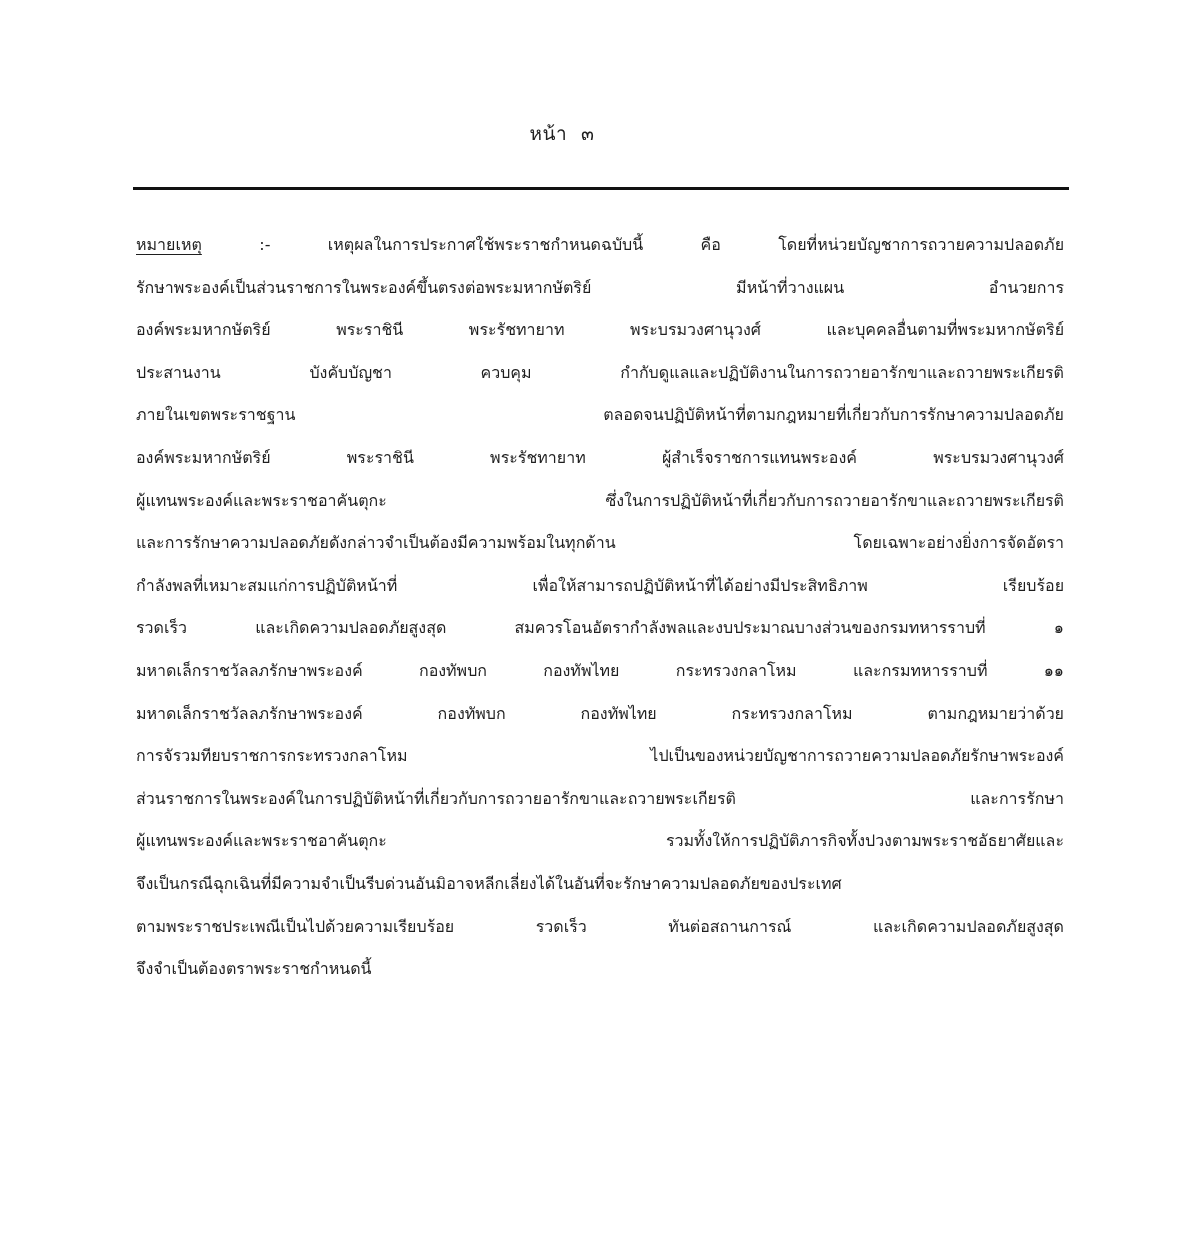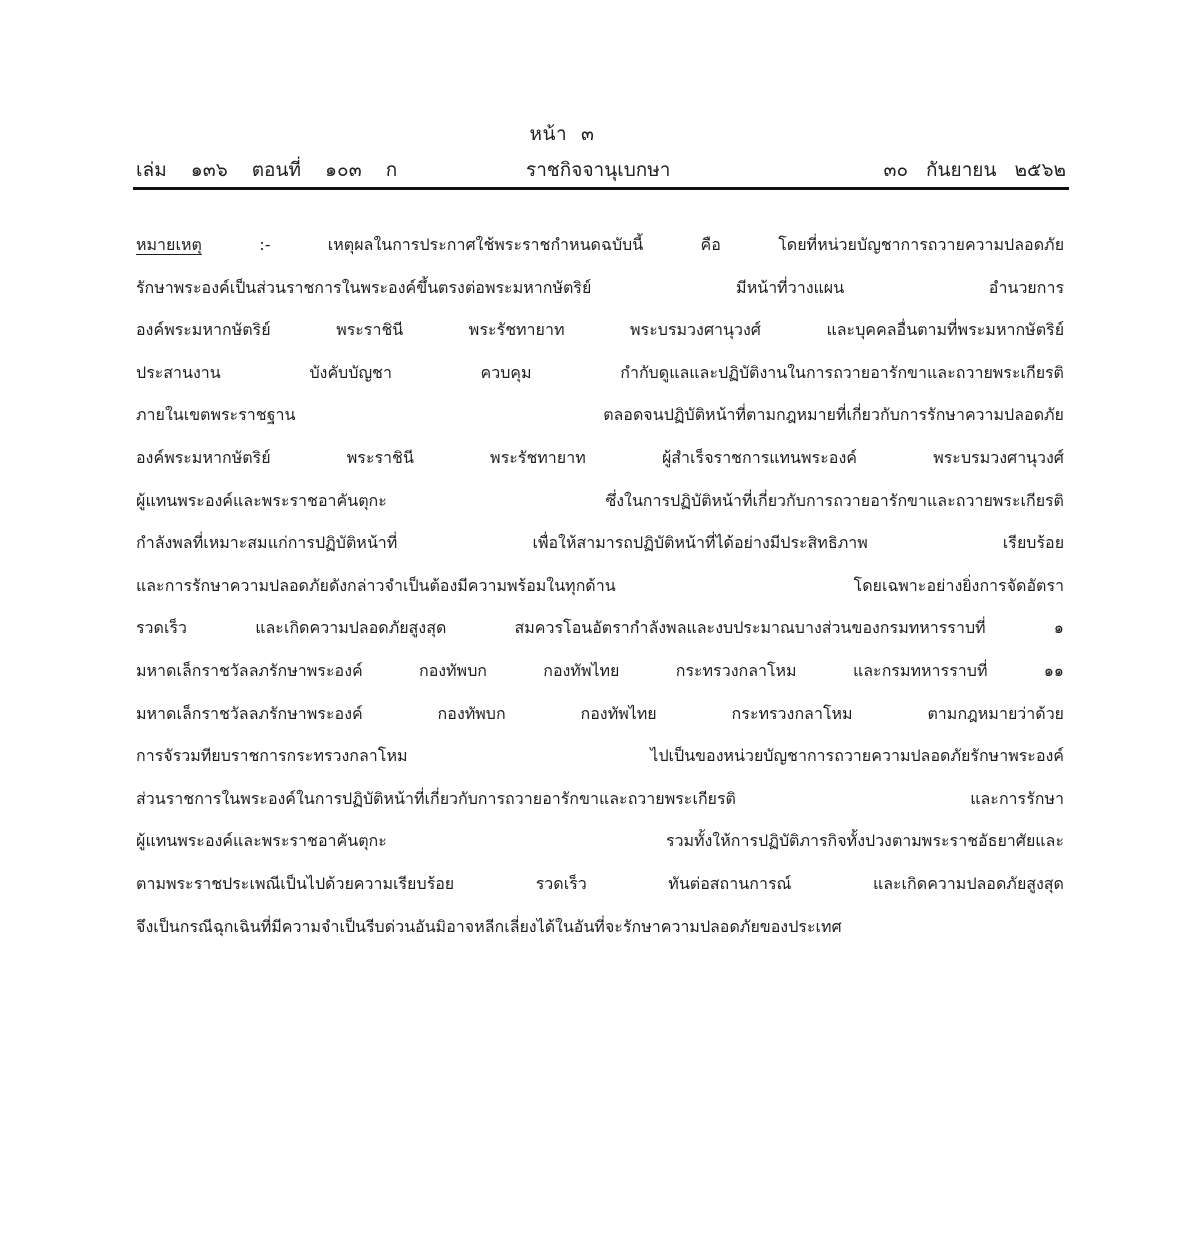--- a/index.html
+++ b/index.html
@@ -93,45 +93,37 @@
   </style>
 </head>
 <body>
 
 <div class="page">
 
   <div class="page-number">
     <span>หน้า</span><span>๓</span>
   </div>
 
-  <div class="header-row">
-    <div class="header-left">
-      <span>เล่ม</span><span>๑๓๖</span><span>ตอนที่</span><span>๑๐๓</span><span>ก</span>
-    </div>
-    <div class="header-center">ราชกิจจานุเบกษา</div>
-    <div class="header-right">
-      <span>๓๐</span><span>กันยายน</span><span>๒๕๖๒</span>
-    </div>
-  </div>
 
   <div class="header-rule"></div>
 
   <div class="body-text">
     <div class="line"><span class="note-label">หมายเหตุ</span><span> :- </span><span>เหตุผลในการประกาศใช้พระราชกำหนดฉบับนี้ คือ โดยที่หน่วยบัญชาการถวายความปลอดภัย</span></div>
     <div class="line">รักษาพระองค์เป็นส่วนราชการในพระองค์ขึ้นตรงต่อพระมหากษัตริย์ มีหน้าที่วางแผน อำนวยการ</div>
     <div class="line">องค์พระมหากษัตริย์ พระราชินี พระรัชทายาท พระบรมวงศานุวงศ์ และบุคคลอื่นตามที่พระมหากษัตริย์</div>
     <div class="line">ประสานงาน บังคับบัญชา ควบคุม กำกับดูแลและปฏิบัติงานในการถวายอารักขาและถวายพระเกียรติ</div>
     <div class="line">ภายในเขตพระราชฐาน ตลอดจนปฏิบัติหน้าที่ตามกฎหมายที่เกี่ยวกับการรักษาความปลอดภัย</div>
     <div class="line">องค์พระมหากษัตริย์ พระราชินี พระรัชทายาท ผู้สำเร็จราชการแทนพระองค์ พระบรมวงศานุวงศ์</div>
     <div class="line">ผู้แทนพระองค์และพระราชอาคันตุกะ ซึ่งในการปฏิบัติหน้าที่เกี่ยวกับการถวายอารักขาและถวายพระเกียรติ</div>
+    <div class="line">และการรักษาความปลอดภัยดังกล่าวจำเป็นต้องมีความพร้อมในทุกด้าน โดยเฉพาะอย่างยิ่งการจัดอัตรา</div>
     <div class="line">กำลังพลที่เหมาะสมแก่การปฏิบัติหน้าที่ เพื่อให้สามารถปฏิบัติหน้าที่ได้อย่างมีประสิทธิภาพ เรียบร้อย</div>
-    <div class="line">และการรักษาความปลอดภัยดังกล่าวจำเป็นต้องมีความพร้อมในทุกด้าน โดยเฉพาะอย่างยิ่งการจัดอัตรา</div>
     <div class="line">รวดเร็ว และเกิดความปลอดภัยสูงสุด สมควรโอนอัตรากำลังพลและงบประมาณบางส่วนของกรมทหารราบที่ ๑</div>
     <div class="line">มหาดเล็กราชวัลลภรักษาพระองค์ กองทัพบก กองทัพไทย กระทรวงกลาโหม และกรมทหารราบที่ ๑๑</div>
     <div class="line">มหาดเล็กราชวัลลภรักษาพระองค์ กองทัพบก กองทัพไทย กระทรวงกลาโหม ตามกฎหมายว่าด้วย</div>
     <div class="line">การจัรวมทียบราชการกระทรวงกลาโหม ไปเป็นของหน่วยบัญชาการถวายความปลอดภัยรักษาพระองค์</div>
     <div class="line">ส่วนราชการในพระองค์ในการปฏิบัติหน้าที่เกี่ยวกับการถวายอารักขาและถวายพระเกียรติ และการรักษา</div>
     <div class="line">ผู้แทนพระองค์และพระราชอาคันตุกะ รวมทั้งให้การปฏิบัติภารกิจทั้งปวงตามพระราชอัธยาศัยและ</div>
+    <div class="line">จึงเป็นกรณีฉุกเฉินที่มีความจำเป็นรีบด่วนอันมิอาจหลีกเลี่ยงได้ในอันที่จะรักษาความปลอดภัยของประเทศ</div>
     <div class="line">ตามพระราชประเพณีเป็นไปด้วยความเรียบร้อย รวดเร็ว ทันต่อสถานการณ์ และเกิดความปลอดภัยสูงสุด</div>
-    <div class="line">จึงเป็นกรณีฉุกเฉินที่มีความจำเป็นรีบด่วนอันมิอาจหลีกเลี่ยงได้ในอันที่จะรักษาความปลอดภัยของประเทศ</div>
+    <div class="line last">จึงจำเป็นต้องตราพระราชกำหนดนี้</div>
   </div>
 
 </div>
 
 </body></html>

